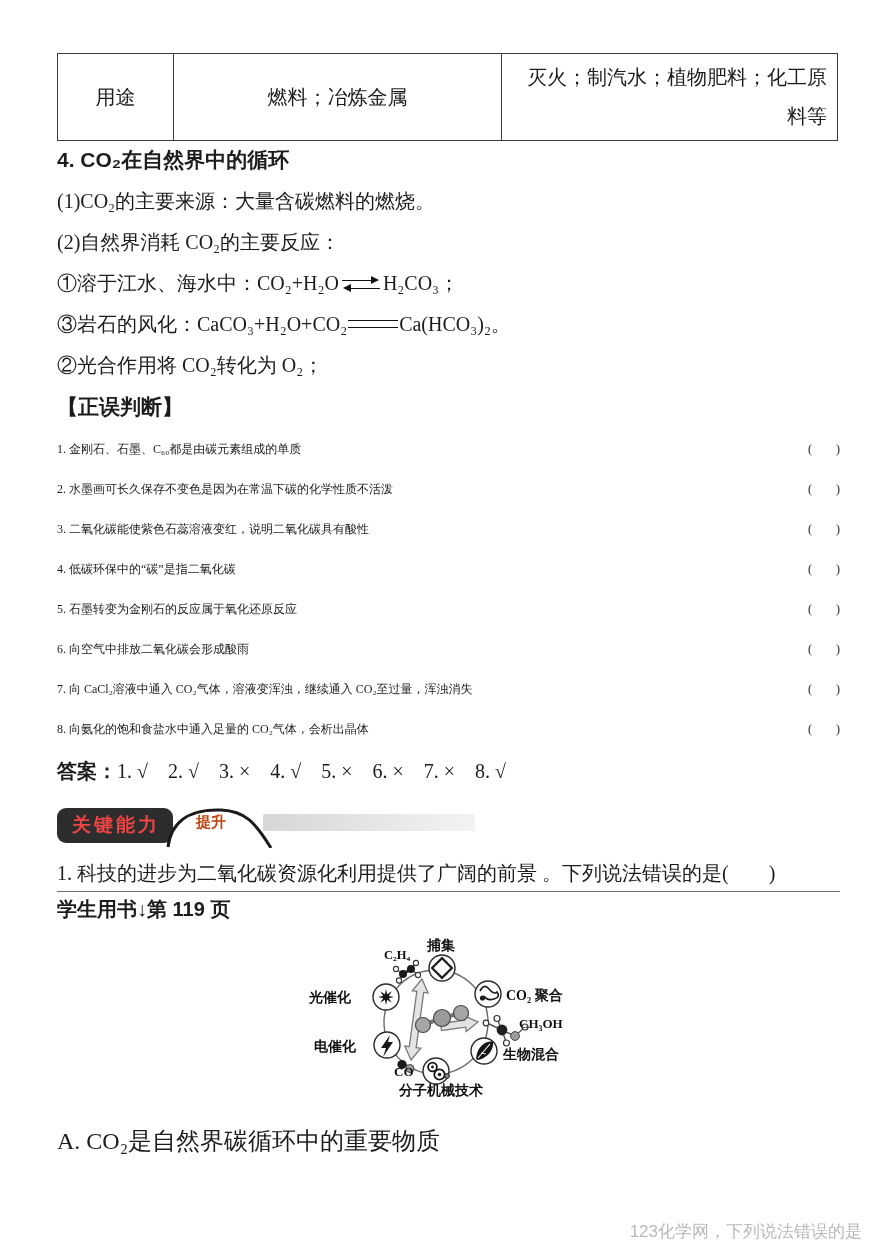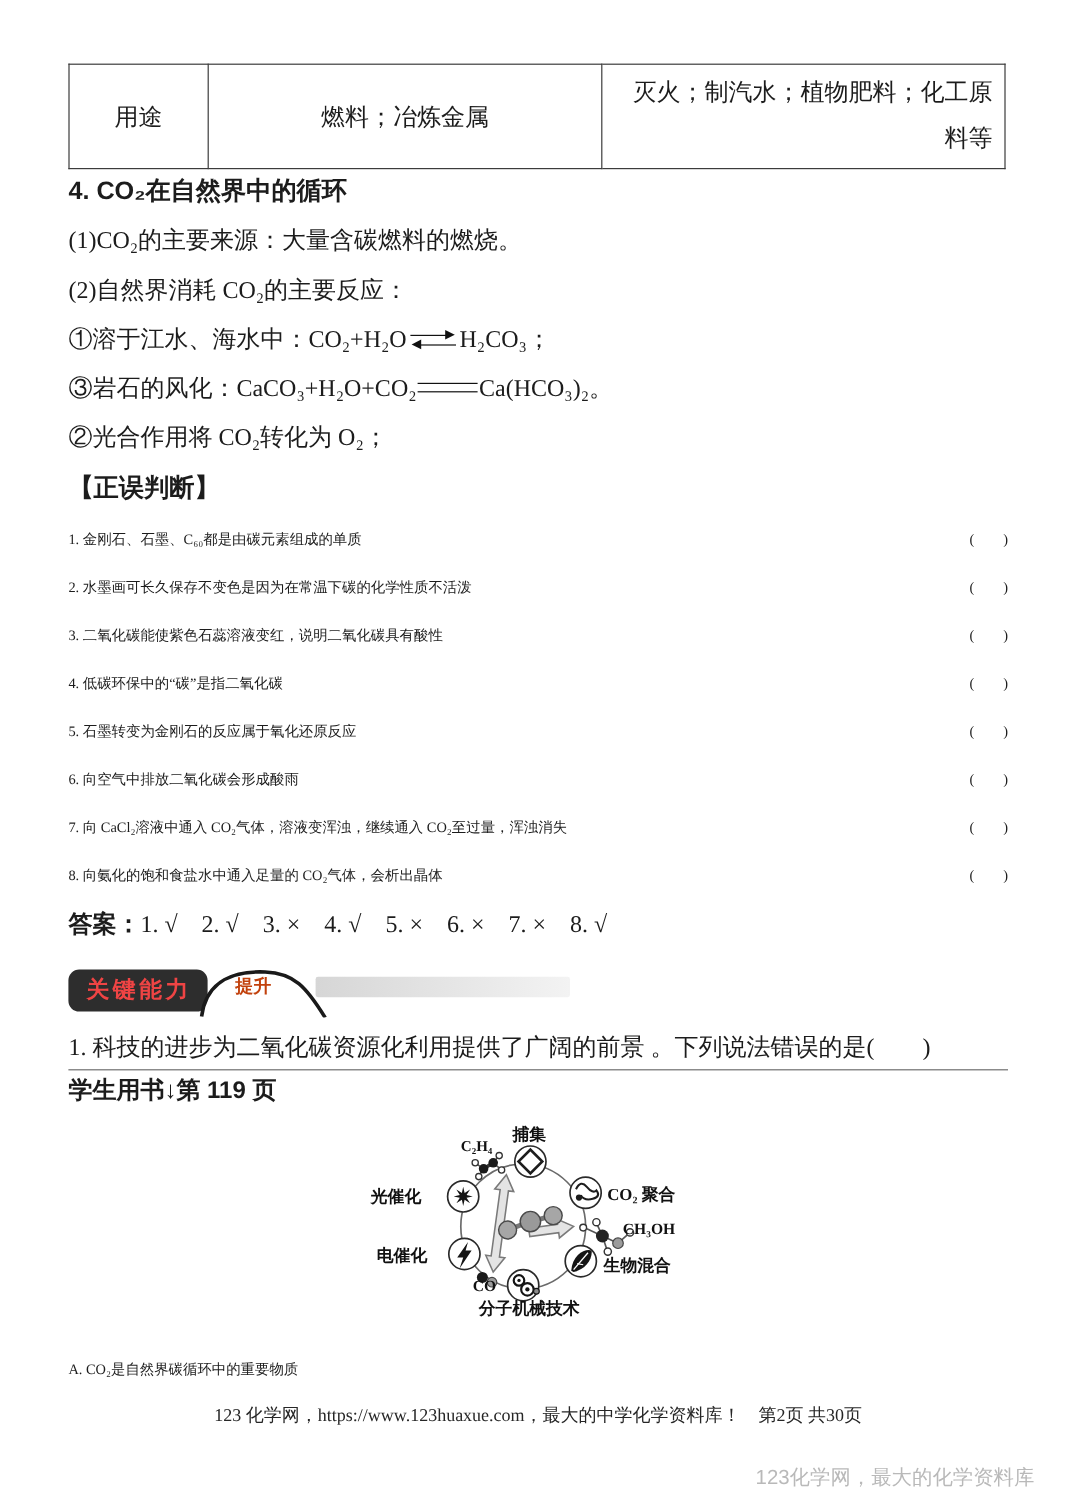--- a/index.html
+++ b/index.html
@@ -55,21 +55,21 @@
 
   .qline { font-size:20px; line-height:26px; margin-top:18px; }
   .rule { border:none; border-top:1.8px solid #6f6f6f; margin-top:5px; width:100%; }
   .bookref { font-family:"Liberation Sans","DejaVu Sans",sans-serif; font-weight:bold;
              font-size:20px; line-height:26px; margin-top:4px; }
 
   
   .diagram-wrap { margin-top:10px; margin-left:232px; width:300px; height:182px; }
   .diagram-wrap svg text { font-family:"Liberation Serif","DejaVu Serif",serif; font-weight:bold; fill:#111; }
 
-  .optionA { font-size:12px; line-height:26px; margin-top:14px; }
+  .optionA { font-size:24px; line-height:26px; margin-top:14px; }
   .footer { text-align:center; font-size:15px; line-height:21px; margin-top:16px; color:#262626; }
   .watermark { position:absolute; right:26px; top:1220px; font-size:17px; color:#b9b9b9;
                font-family:"Liberation Sans","DejaVu Sans",sans-serif; }
 </style>
 </head>
 <body>
 
 <div class="content">
 
   <table class="top-table">
@@ -229,16 +229,15 @@
       <text x="105" y="144" font-size="13" text-anchor="start">CO</text>
       <text x="152" y="163" font-size="14" text-anchor="middle">分子机械技术</text>
       <text x="214" y="127" font-size="14" text-anchor="start">生物混合</text>
       <text x="230" y="96" font-size="13" text-anchor="start">CH₃OH</text>
       <text x="217" y="68" font-size="14" text-anchor="start">CO₂ 聚合</text>
     </svg>
   </div>
 
   <p class="optionA">A. CO₂是自然界碳循环中的重要物质</p>
 
-  <p class="footer">123 化学网，https://www.123huaxue.com，最大的中学化学资料库！　第2页 共30页</p>
 </div>
 
-<div class="watermark">123化学网，最大的化学资料库</div>
+<div class="watermark">123化学网，下列说法错误的是</div>
 
 </body></html>

